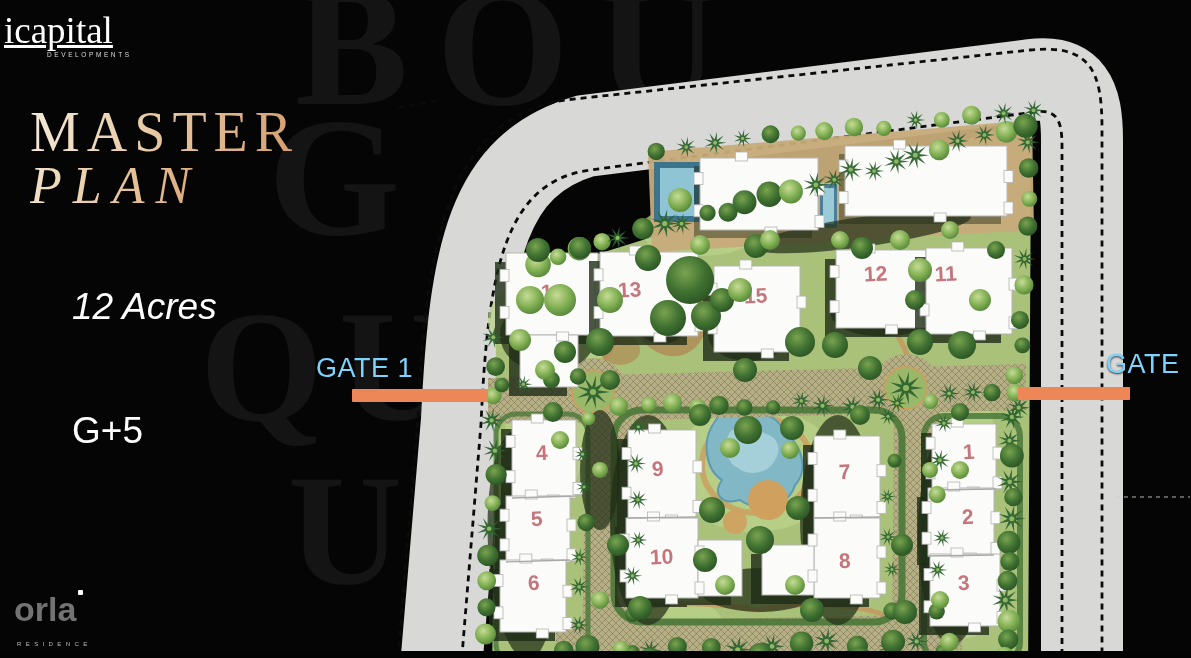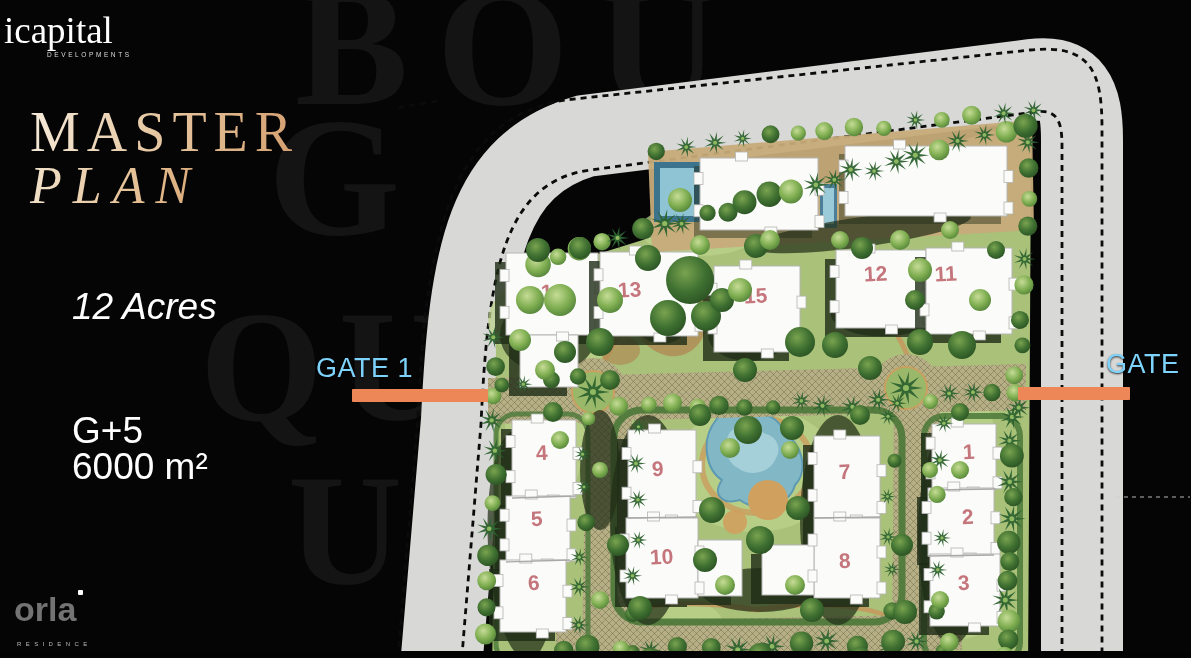--- a/index.html
+++ b/index.html
@@ -18,21 +18,21 @@
   .gate-label{position:absolute;z-index:3;color:#7dd3fc;font-weight:normal;font-size:27px;
       letter-spacing:.5px;text-shadow:0 1px 2px rgba(0,0,0,.8);}
   .gate1{left:316px;top:353px;}
   .gate2{left:1106px;top:349px;}
   .gate-bar{position:absolute;z-index:3;background:#ee8757;border-radius:1px;}
   .gbar1{left:352px;top:389px;width:136px;height:13px;}
   .gbar2{left:1018px;top:387px;width:112px;height:13px;}
   
   .panel{position:absolute;inset:0;z-index:4;pointer-events:none;}
   .devlogo{position:absolute;left:4px;top:12px;color:#fff;
-      font-family:"Liberation Serif",serif;font-size:37px;line-height:1;}
+      font-family:"Liberation Serif",serif;font-size:37px;line-height:1;text-decoration:underline;}
   .devsub{position:absolute;left:47px;top:51px;color:#ddd;font-size:6.5px;letter-spacing:2.6px;}
   .title1{position:absolute;left:30px;top:104px;font-family:"Liberation Serif",serif;
       font-size:56px;letter-spacing:7px;line-height:1;
       background:linear-gradient(100deg,#f5ead9 0%,#e7c9a4 45%,#d49e6d 100%);
       -webkit-background-clip:text;background-clip:text;color:transparent;}
   .title2{position:absolute;left:30px;top:160px;font-family:"Liberation Serif",serif;
       font-style:italic;font-size:52px;letter-spacing:11px;line-height:1;
       background:linear-gradient(100deg,#f2e3cc 0%,#e3bb8d 70%,#d8a778 100%);
       -webkit-background-clip:text;background-clip:text;color:transparent;}
   .stat{position:absolute;left:72px;color:#fff;font-size:37px;line-height:1.12;text-align:center;}
@@ -582,19 +582,19 @@
   <div class="gate-label gate2">GATE</div>
   <div class="gate-bar gbar2" style="background: rgb(238, 135, 87);"></div>
 
   <div class="panel">
     <div class="devlogo">icapital</div>
     <div class="devsub">DEVELOPMENTS</div>
     <div class="title1">MASTER</div>
     <div class="title2">PLAN</div>
     <div class="stat stat-acres">12 Acres</div>
     <div class="stat stat-floors">G+5</div>
-    <div class="stat stat-comm"><span>6000 m²</span><br></div>
+    <div class="stat stat-comm"><br></div>
     <div class="reslogo"><span>orla</span><span class="resmark"></span></div>
     <div class="ressub">RESIDENCE</div>
   </div>
 
   <div class="bottom-bar"></div>
 </div>
 
 </body></html>

